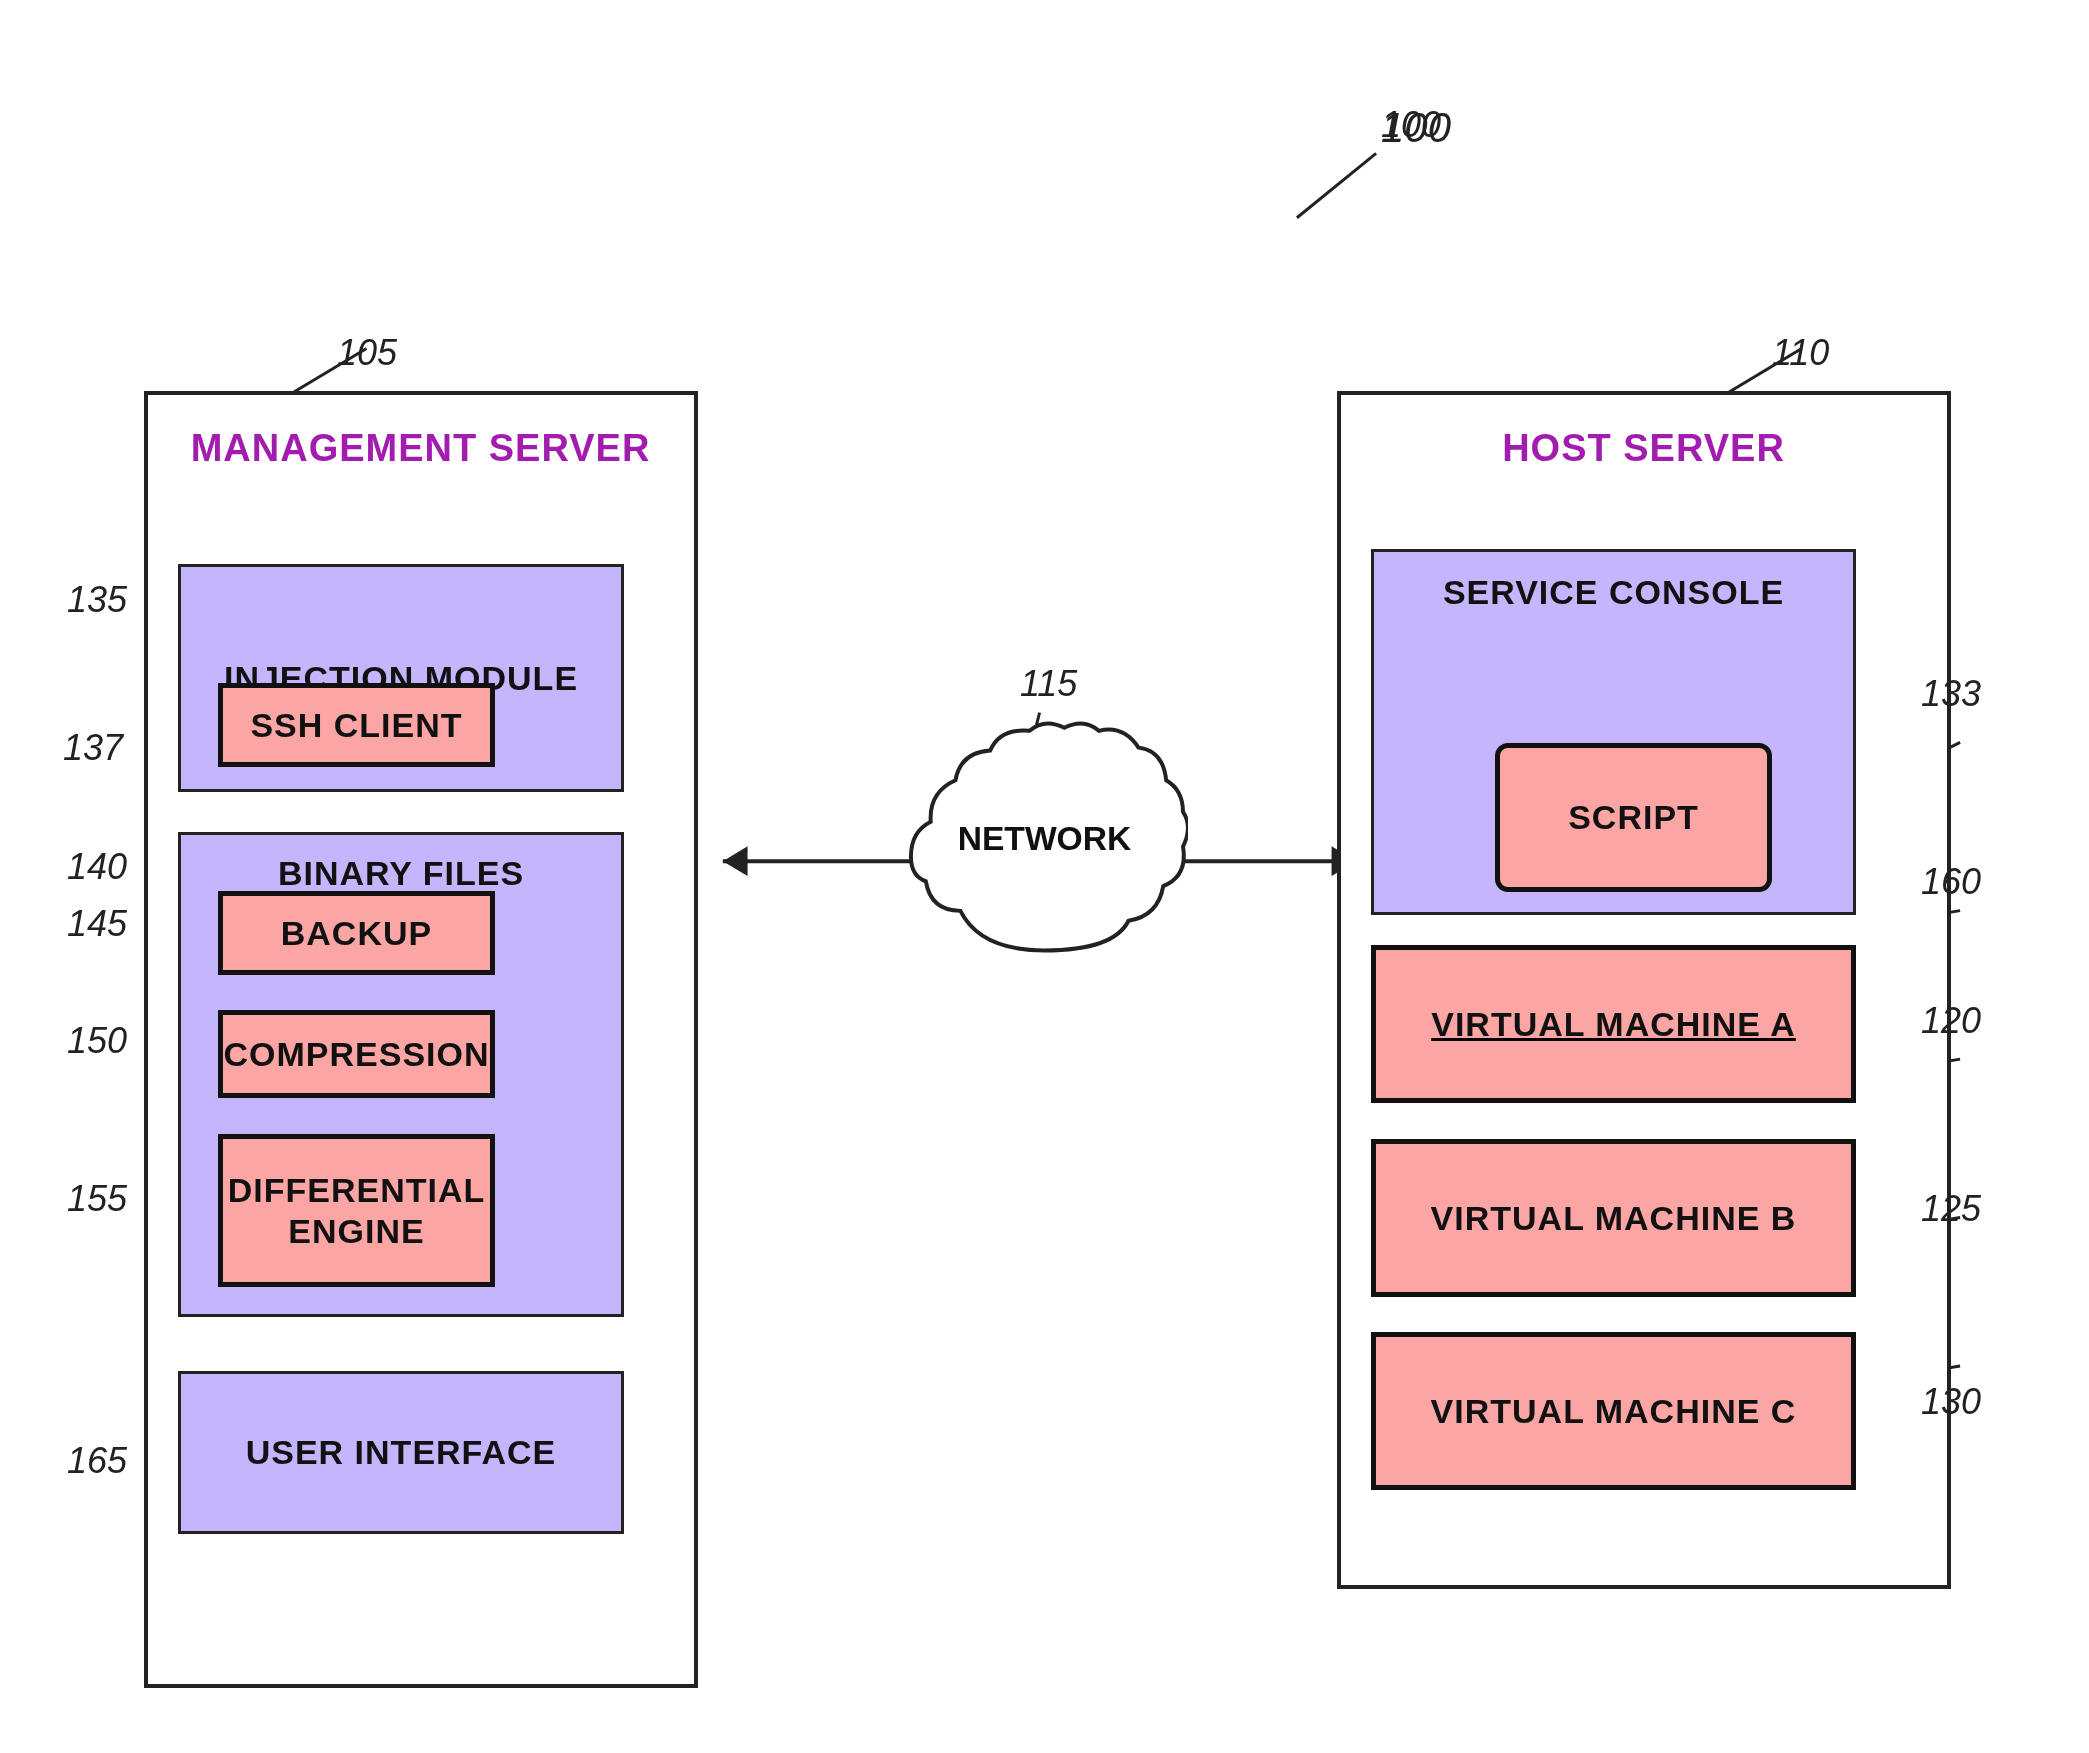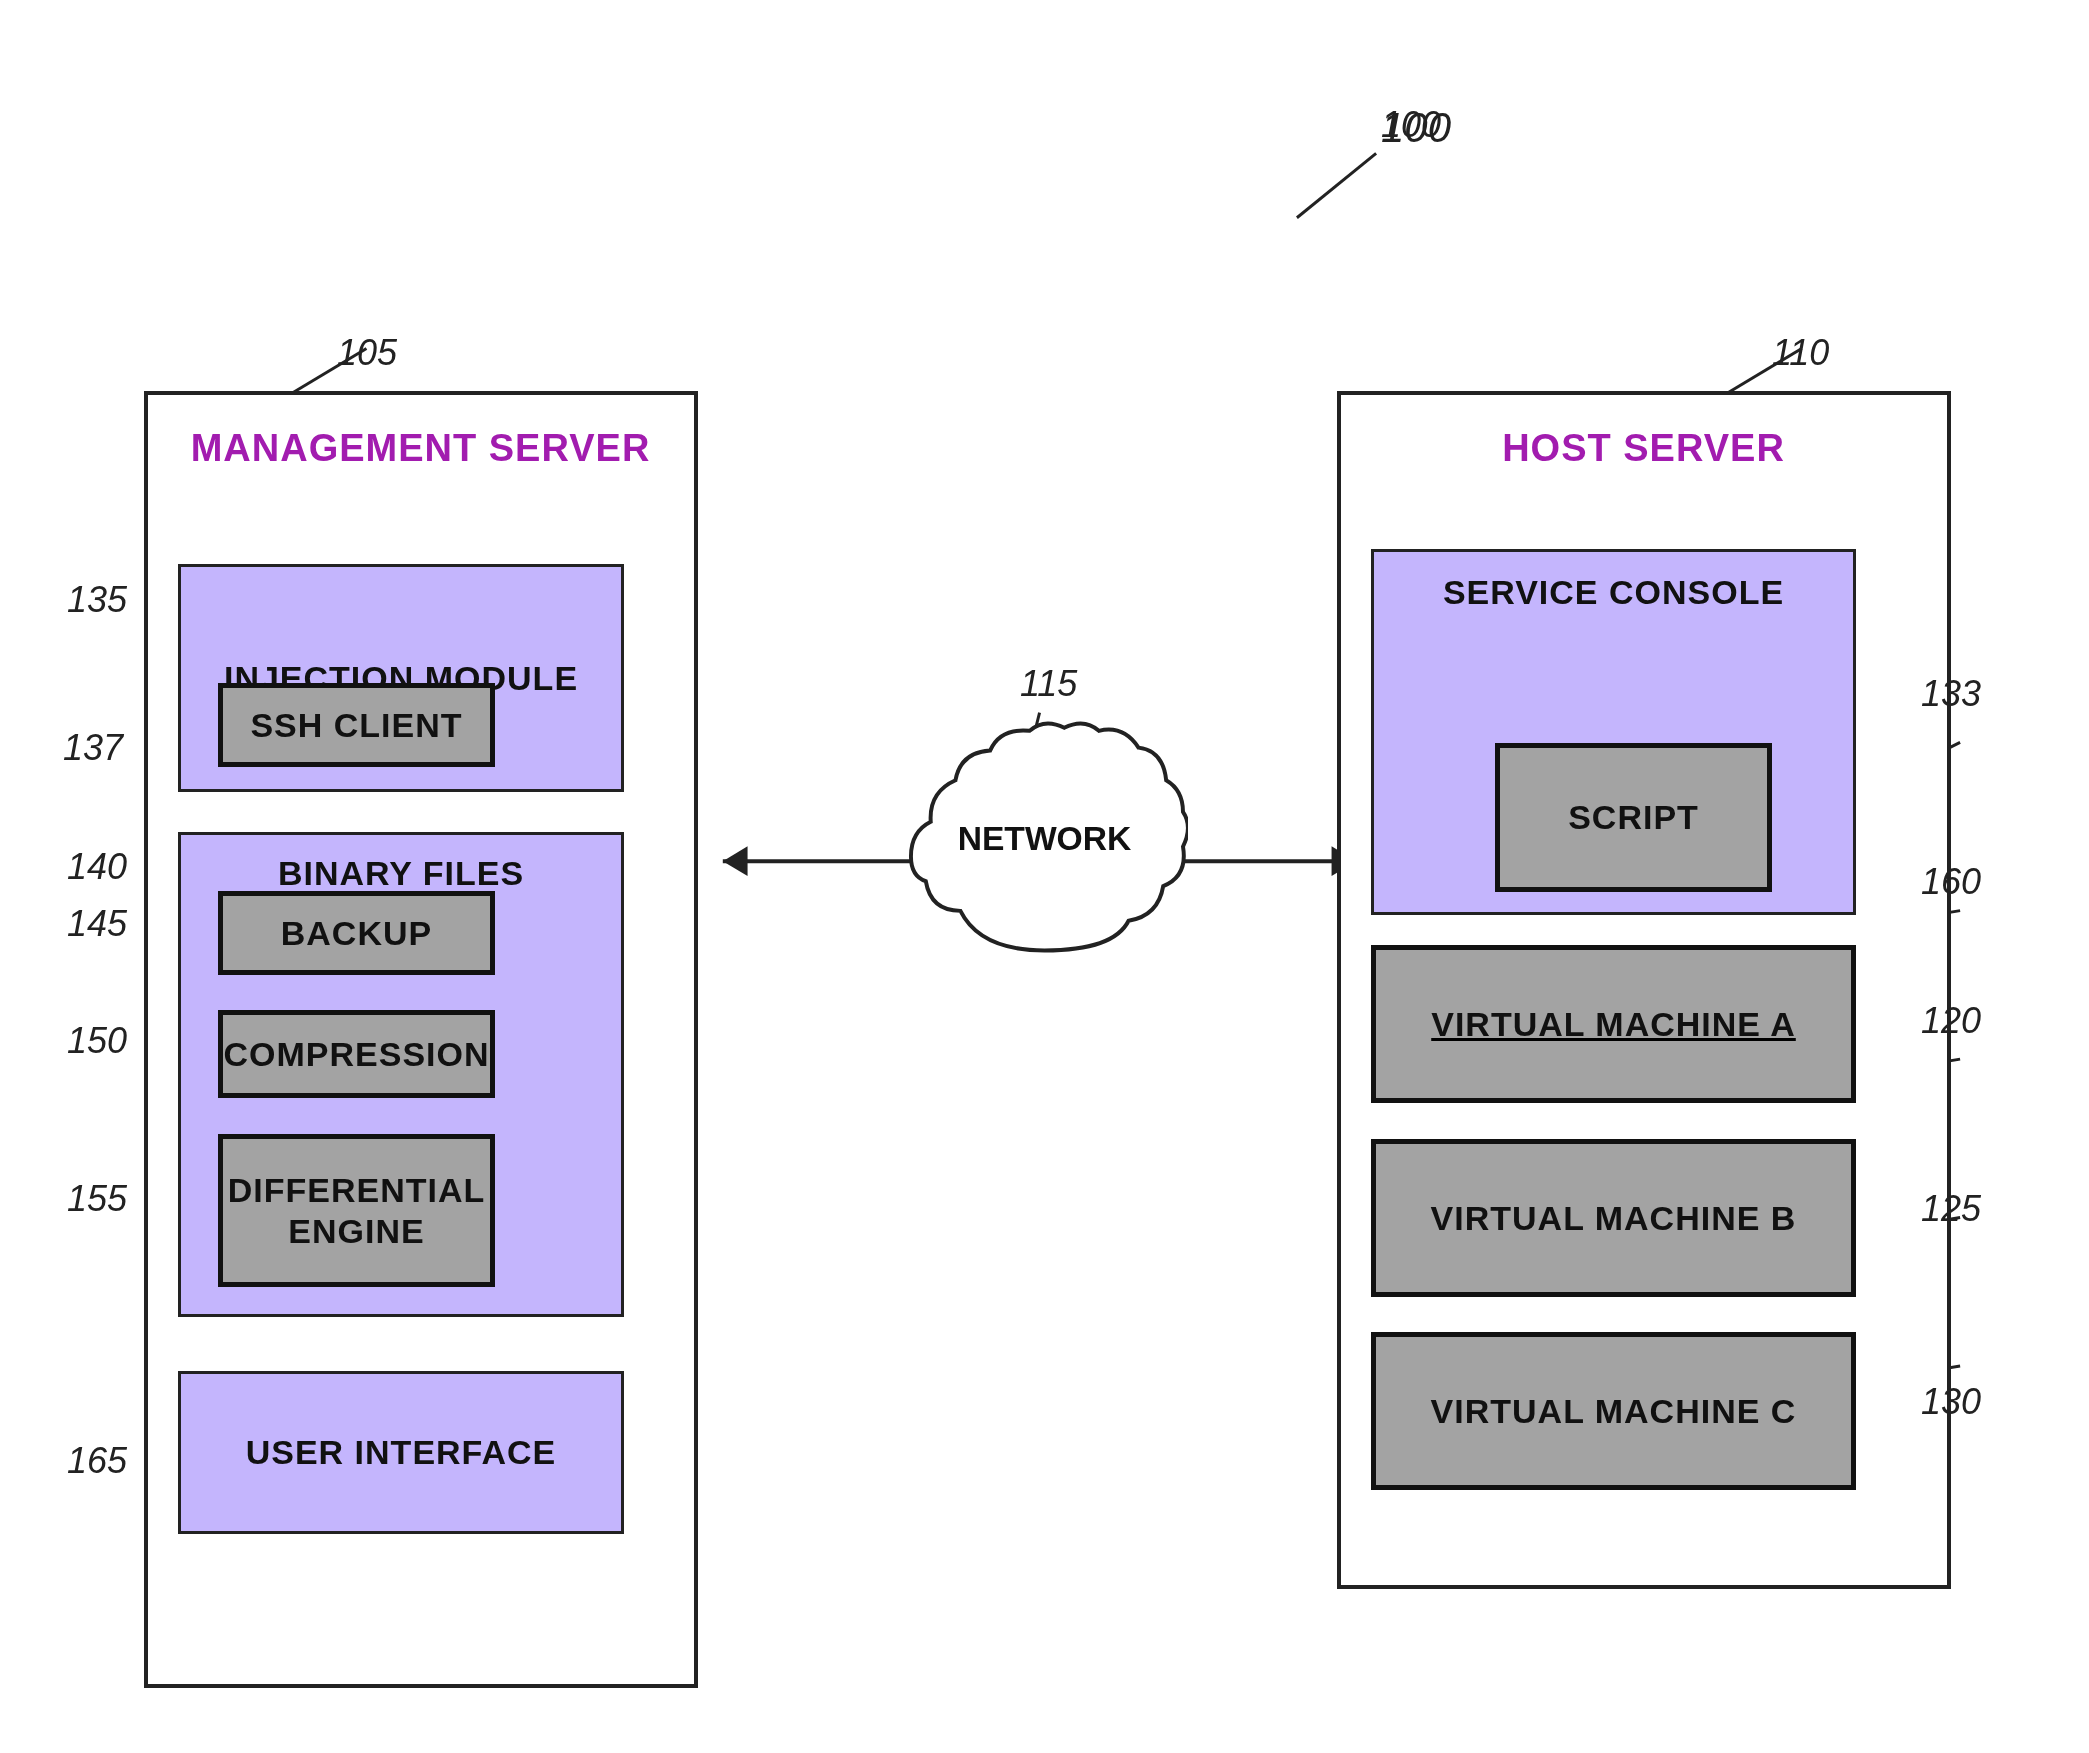--- a/index.html
+++ b/index.html
@@ -42,21 +42,21 @@
       background: #c4b5fd;
       display: flex;
       align-items: center;
       justify-content: center;
       text-align: center;
     }
 
     .inner-box-thick {
       position: absolute;
       border: 5px solid #111;
-      background: #a3a3a3;
+      background: #fca5a5;
       display: flex;
       align-items: center;
       justify-content: center;
       text-align: center;
     }
 
     .box-label {
       font-size: 34px;
       font-weight: bold;
       color: #111;
@@ -231,21 +231,21 @@
 
   <span class="ref-label" style="left:1772px; top:332px;">110</span>
 
   <div class="inner-box" style="left:1371px; top:549px; width:485px; height:366px;">
     <span class="box-label" style="position:absolute; top:20px; left:0; width:100%; text-align:center;">SERVICE
 CONSOLE</span>
   </div>
 
   <span class="ref-label" style="left:1921px; top:673px;">133</span>
 
-  <div class="inner-box-thick" style="left:1495px; top:743px; width:277px; height:149px;">
+  <div class="inner-box-thick" style="left:1495px; top:743px; width:277px; height:149px;border-radius:13px;">
     <span class="box-label">SCRIPT</span>
   </div>
 
   <span class="ref-label" style="left:1921px; top:861px;">160</span>
 
   <div class="inner-box-thick" style="left:1371px; top:945px; width:485px; height:158px;text-decoration:underline;">
     <span class="box-label">VIRTUAL
 MACHINE A</span>
   </div>
 

